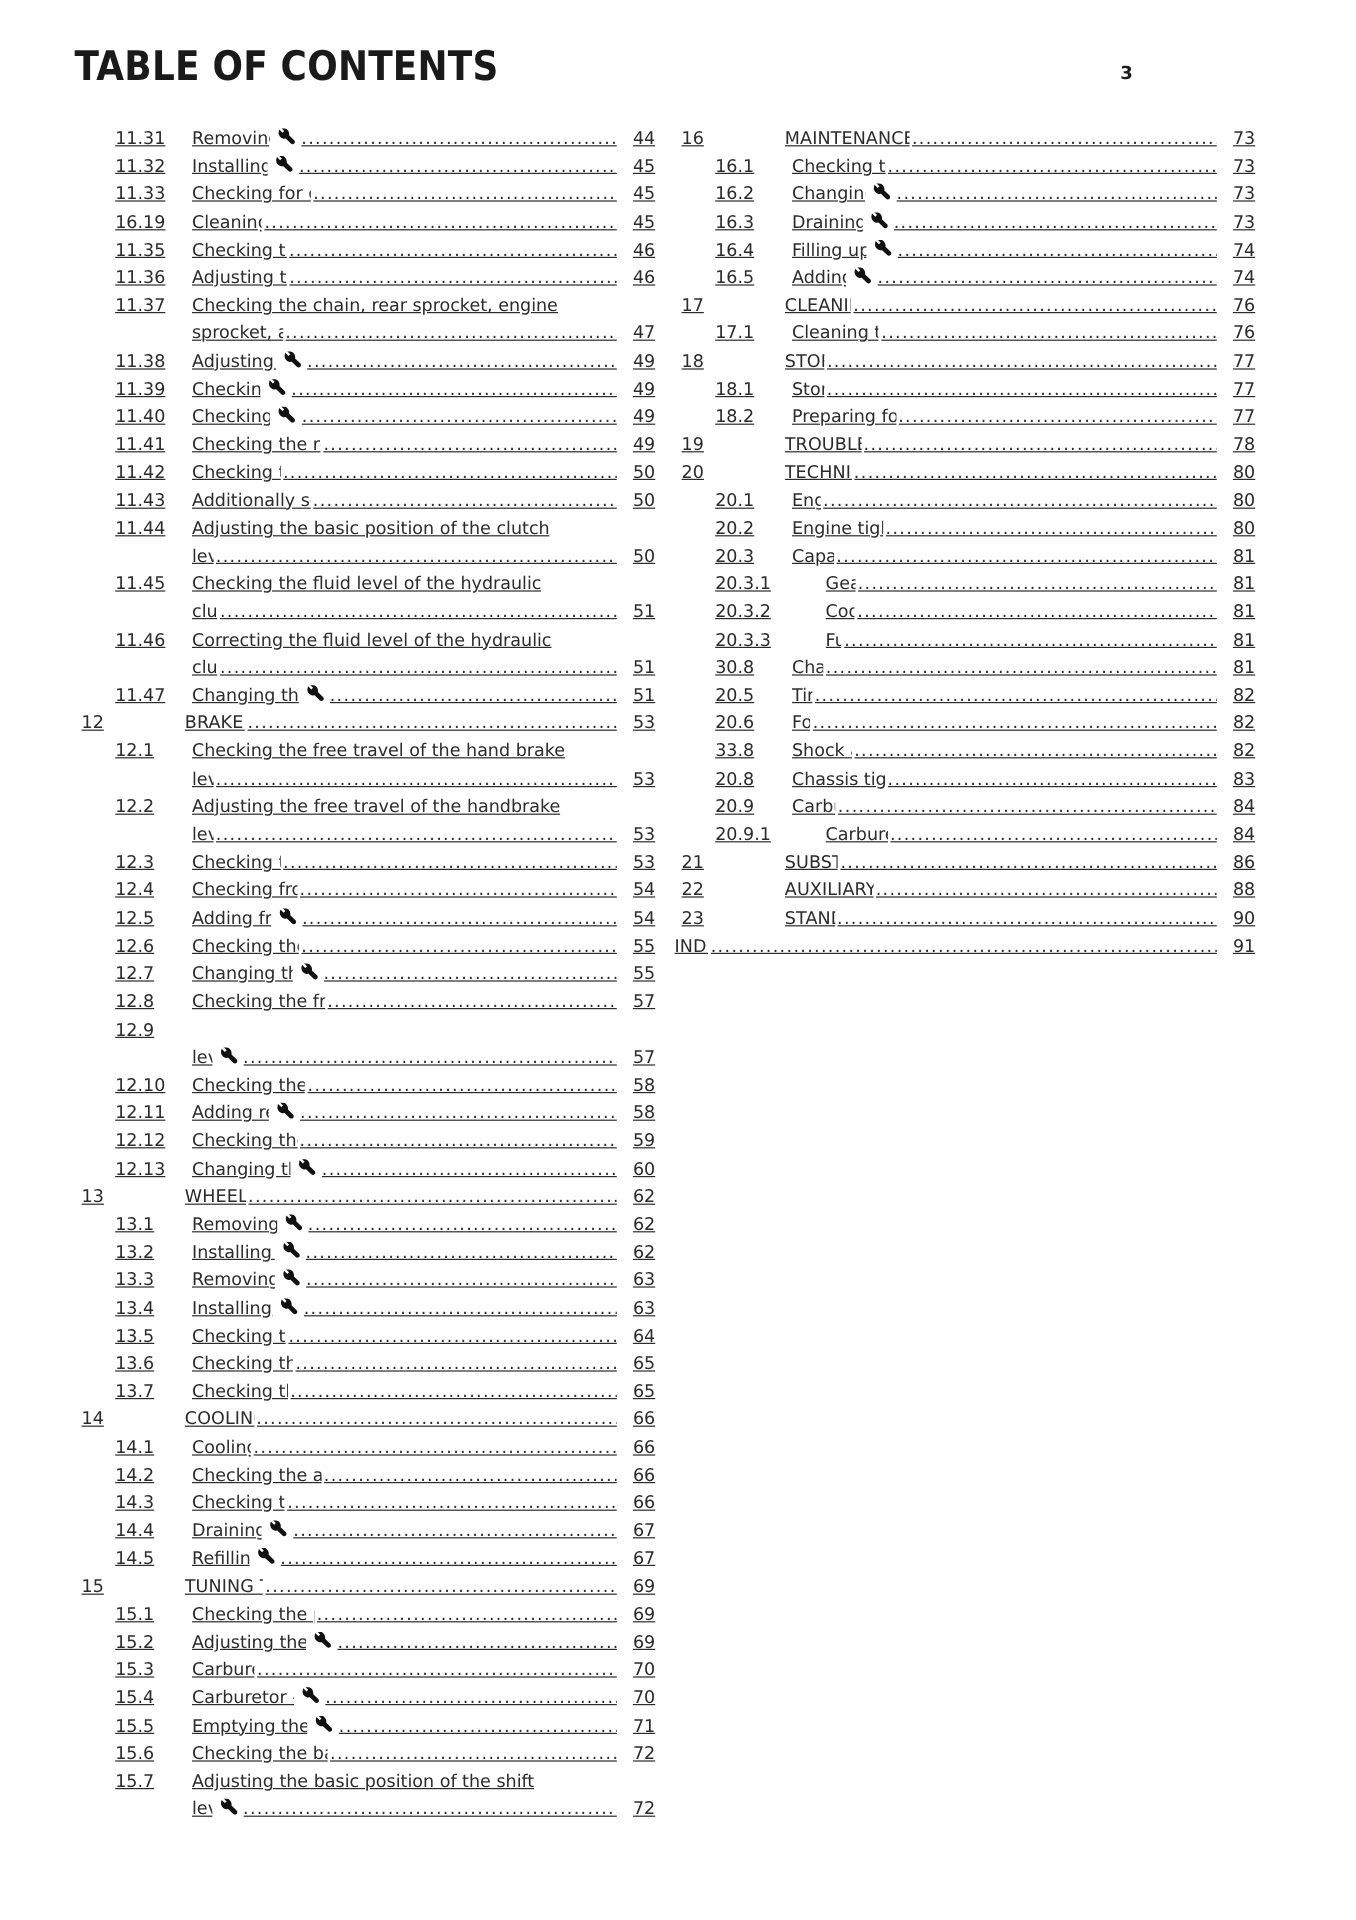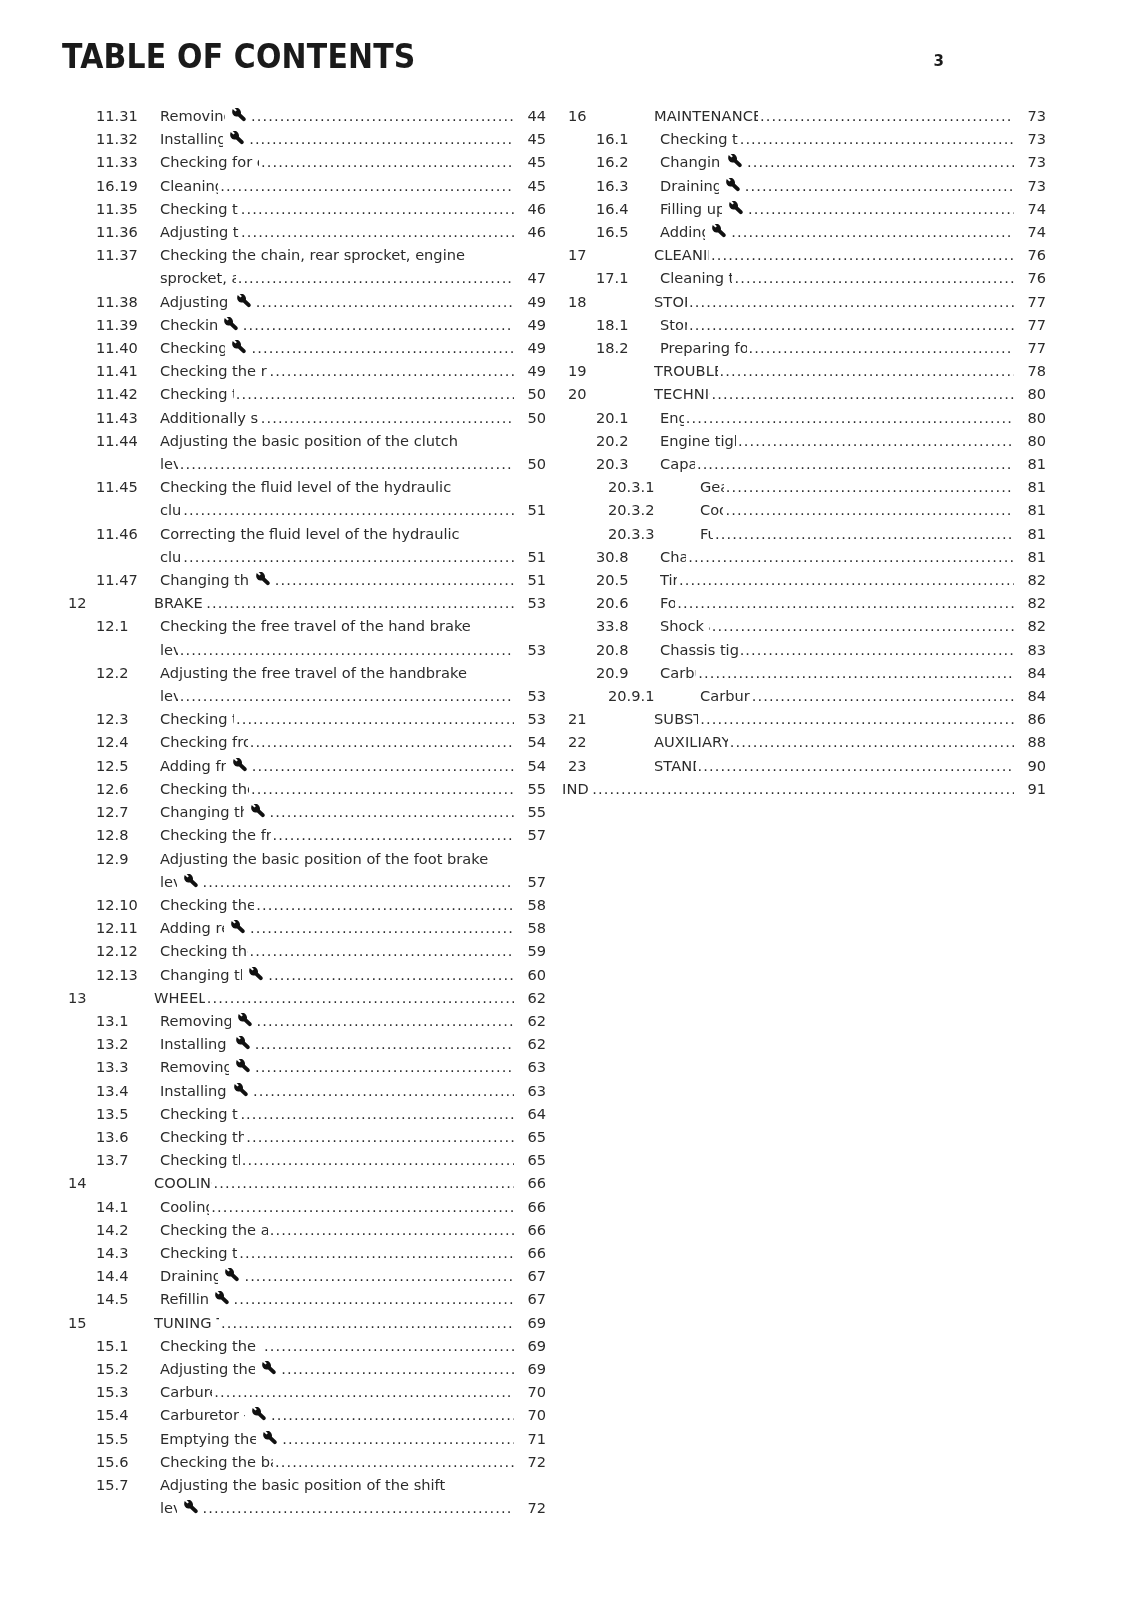--- a/index.html
+++ b/index.html
@@ -55,20 +55,21 @@
   
   .columns {
     position: absolute;
     left: 0;
     top: 104px;
     width: 1130px;
   }
   .col {
     position: absolute;
     top: 0;
+    text-decoration: underline;
   }
   .col-left  { left: 62px;  width: 484px; }
   .col-right { left: 562px; width: 484px; }
 
   
   .toc-entry {
     position: relative;
     display: block;
     width: 100%;
     margin-bottom: 0px;
@@ -82,21 +83,21 @@
     white-space: nowrap;
   }
   .num {
     flex: 0 0 auto;
     color: #2b2b2b;
     font-size: 14.6px;
   }
   
   .lvl1 .num { margin-left: 6px;  width: 86px; }
   .lvl2 .num { margin-left: 34px; width: 58px; }
-  .lvl3 .num { margin-left: 46px; width: 58px; }
+  .lvl3 .num { margin-left: 34px; width: 58px; }
   .lvl0 .num { margin-left: 0px;  width: 0px; }
 
   
   .txtwrap {
     flex: 1 1 auto;
     display: flex;
     align-items: baseline;
     min-width: 0;
   }
   .lvl1 .txtwrap { padding-left: 0px; }
@@ -496,24 +497,20 @@
             <span class="txtwrap">
               <span class="caption">Checking the free travel of foot brake lever</span>
               <span class="leader"></span>
               <span class="pg">57</span>
             </span>
           </div>
         </div>
         <div class="toc-entry">
           <div class="toc-line lvl2 nolead">
             <span class="num">12.9</span>
-            <span class="txtwrap">
-              <span class="caption">Adjusting the basic position of the foot brake</span>
-              <span class="pg">57</span>
-            </span>
           </div>
           <div class="toc-line lvl2 cont">
             <span class="num">12.9</span>
             <span class="txtwrap">
               <span class="caption">lever</span>
               <span class="wrench">
                 <svg viewBox="0 0 20 18" width="17" height="14">
                   <path d="M2.6 1.2 L6.0 4.6 L7.9 2.8 L4.5 -0.6 C7.0 -1.1 9.6 -0.3 11.3 1.5 C12.9 3.1 13.5 5.3 13.1 7.3 L18.6 12.6 C19.6 13.6 19.6 15.2 18.6 16.2 C17.6 17.2 16.0 17.2 15.0 16.2 L9.5 10.9 C7.5 11.4 5.3 10.8 3.7 9.2 C1.9 7.4 1.2 4.8 2.6 1.2 Z" fill="#111111"></path>
                 </svg>
               </span>

